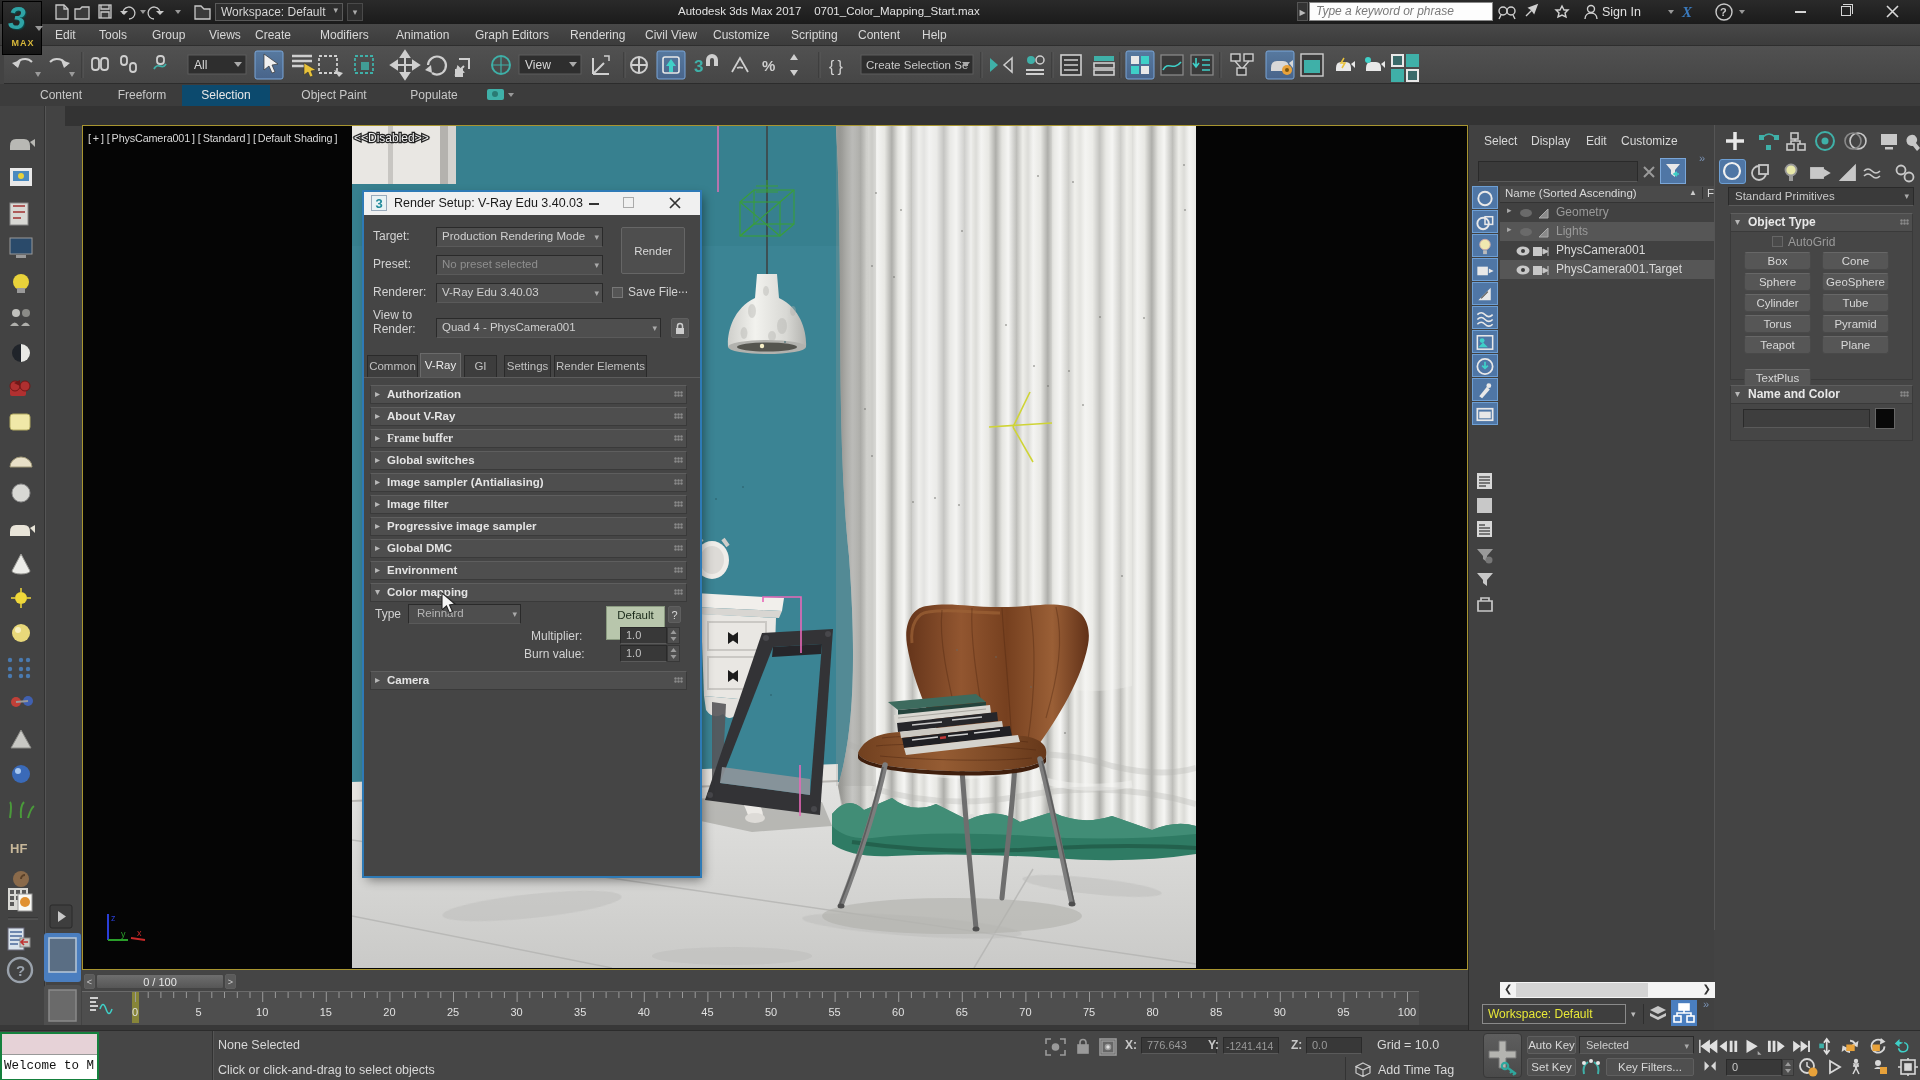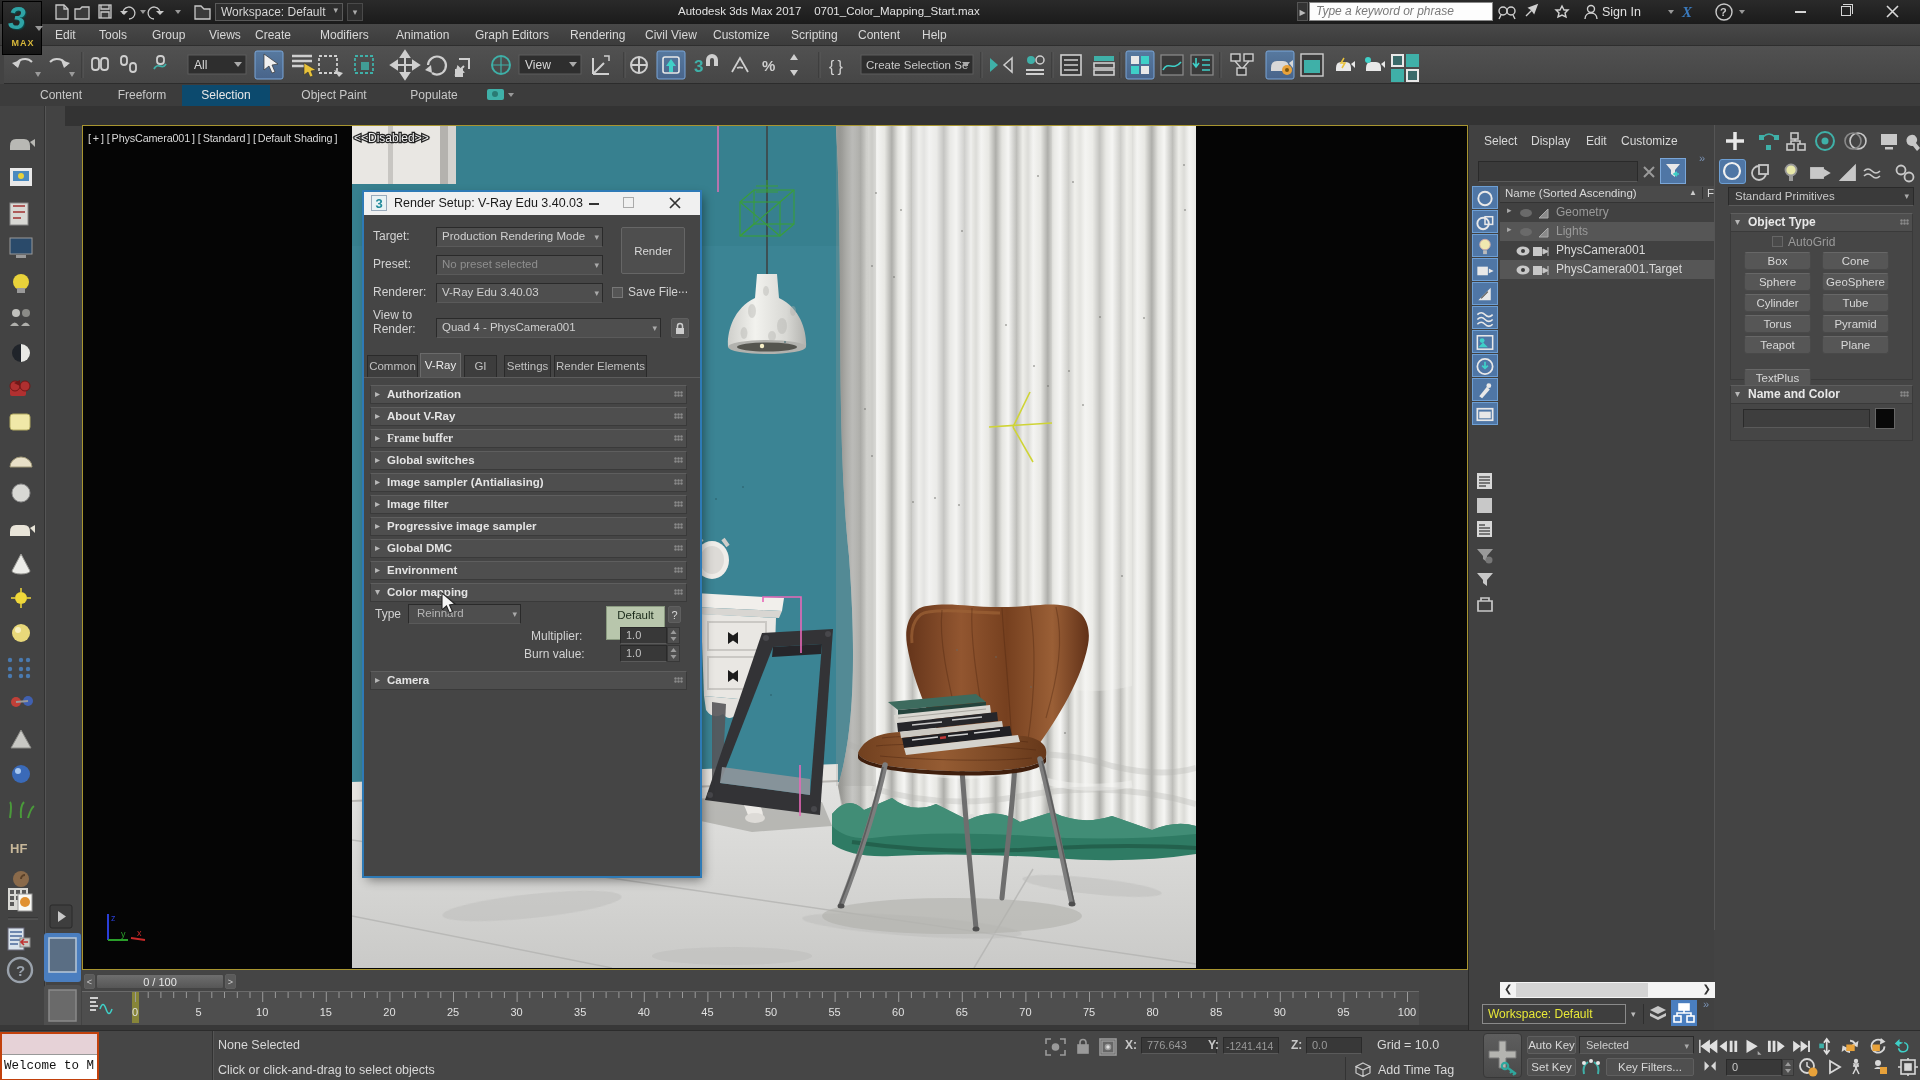--- a/index.html
+++ b/index.html
@@ -1316,18 +1316,18 @@
           <path d="M76,12 a5,5 0 0 1 8,0 z" fill="#d8d8d8"></path>
           <rect x="82" y="10" width="7" height="7" fill="#e8a23a"></rect>
         </g>
       <g stroke="#d8d8d8" stroke-width="1.6" fill="none">
           <rect x="103" y="3" width="14" height="14"></rect>
           <path d="M103,10 h-3 M110,3 v-2 M117,10 h3 M110,17 v2"></path>
           <rect x="107" y="7" width="6" height="6" fill="#d8d8d8"></rect>
         </g>
     </svg>
 
-    <div class="abs" style="left:0px;top:1px;width:99px;height:49px;background:#ffffff;border:2px solid #c2410c;">
+    <div class="abs" style="left:0px;top:1px;width:99px;height:49px;background:#ffffff;border:2px solid #15803d;">
       <div class="abs" style="left:0px;top:0px;width:95px;height:21px;background:#e6d2d7;border-bottom:1px solid #999;"></div>
       <span class="abs" style="left:2px;top:25px;font-family:'Liberation Mono',monospace;font-size:12.5px;color:#111;">Welcome to M</span>
     </div>
   </div>
 </div>
 
 </body></html>

